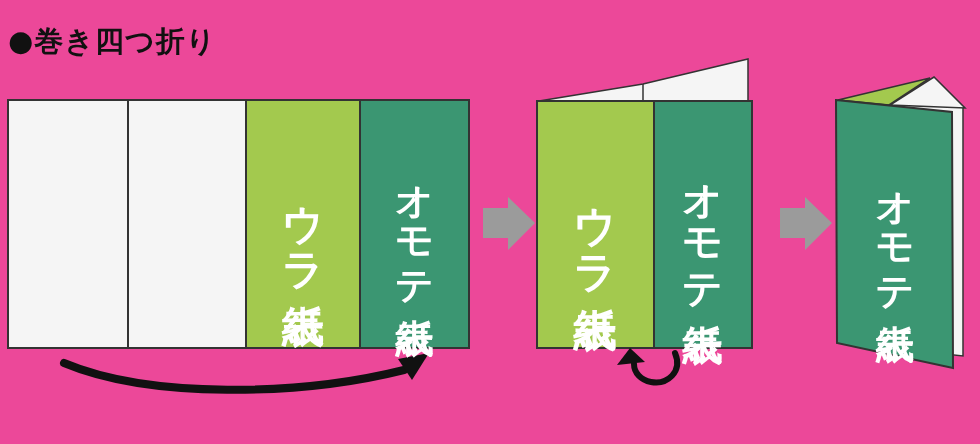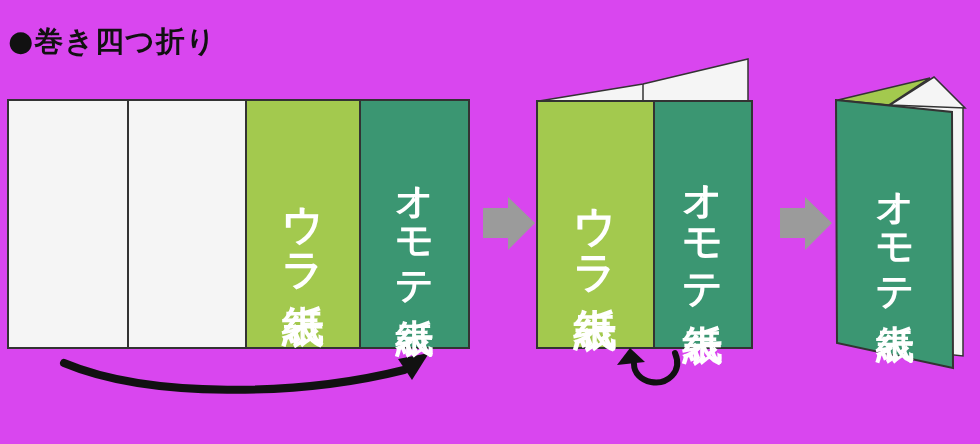--- a/index.html
+++ b/index.html
@@ -1,19 +1,19 @@
 <!DOCTYPE html>
 <html><head>
 <meta charset="utf-8">
 <style>
   html,body{margin:0;padding:0;background:#ffffff;}
   #stage{
     position:relative;
     width:980px;height:444px;
-    background:#d946ef;
+    background:#ec4899;
     overflow:hidden;
     font-family:"DejaVu Sans",sans-serif;
   }
   #bg-svg{position:absolute;left:0;top:0;}
   .page-title{
     position:absolute;left:8px;top:22px;
     font-size:29px;font-weight:bold;color:#111111;
     letter-spacing:1px;white-space:nowrap;
   }
   .vlabel{

